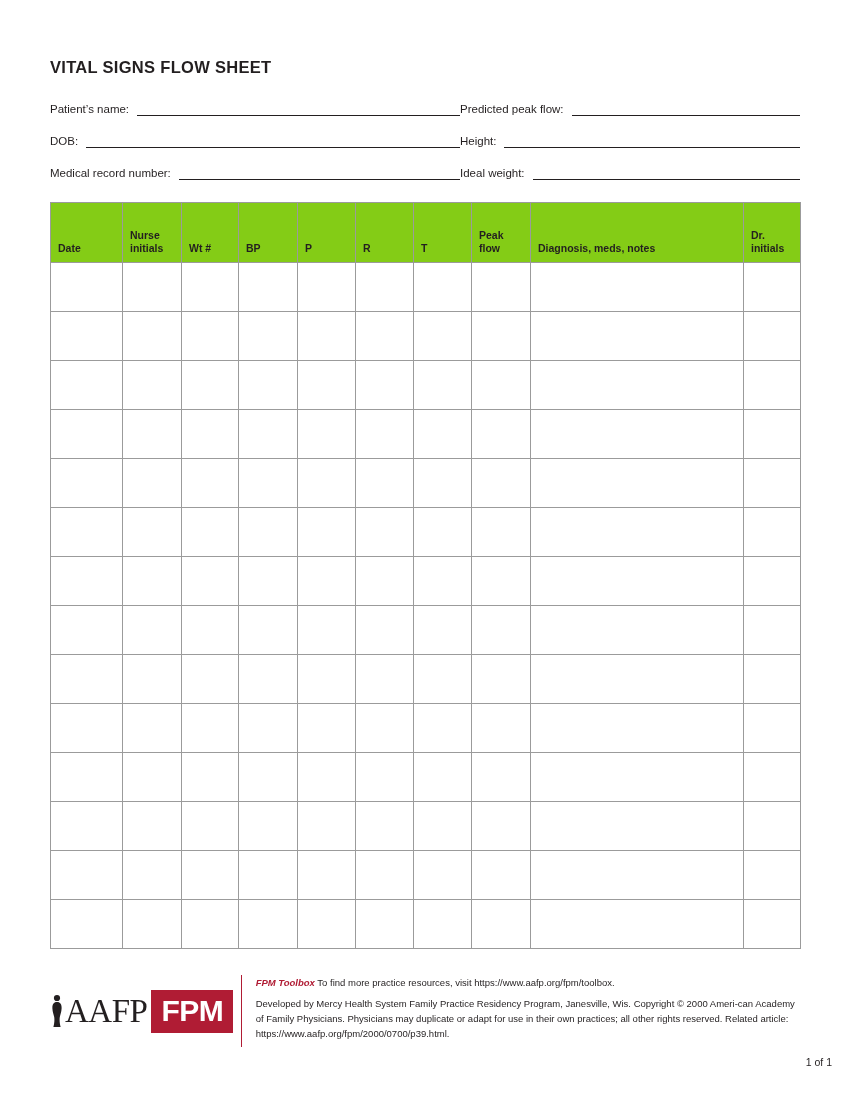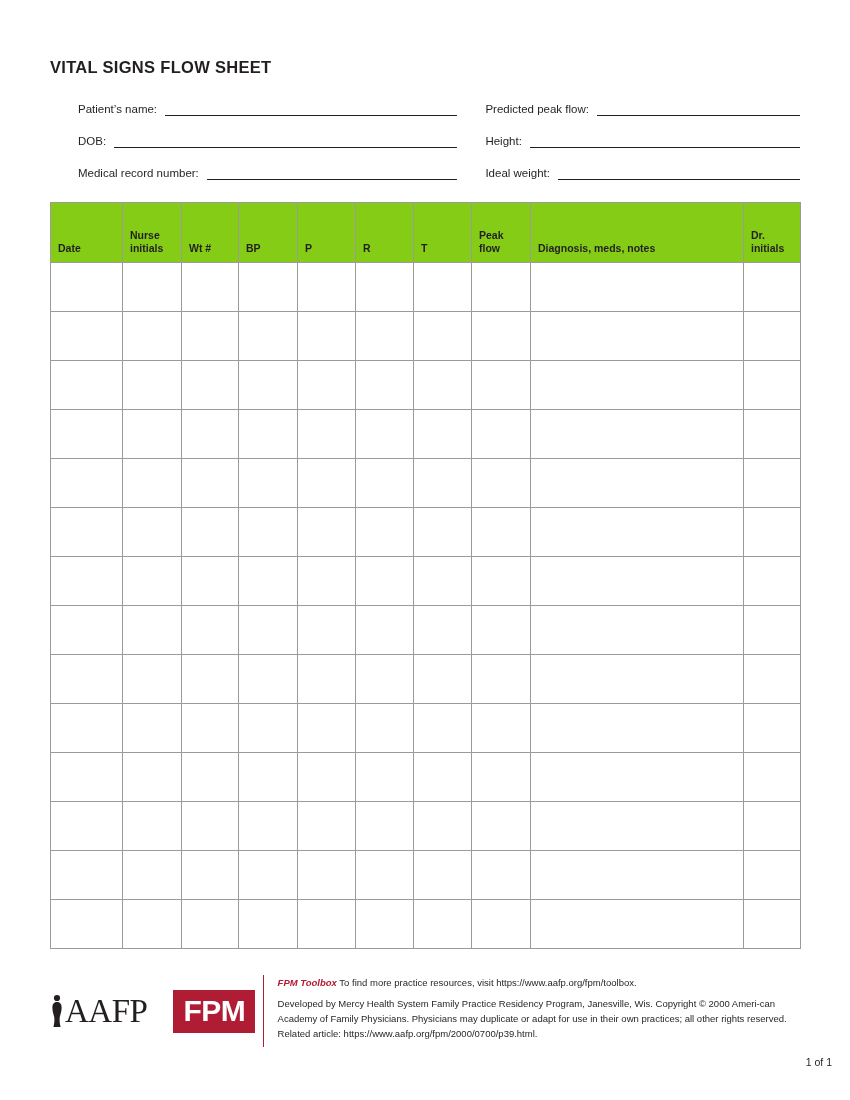--- a/index.html
+++ b/index.html
@@ -41,21 +41,20 @@
     width: 750px;
   }
   .field-row {
     display: flex;
     align-items: flex-end;
     margin-bottom: 19px;
   }
   .field-col {
     display: flex;
     align-items: flex-end;
-    margin-left: 28px;
   }
   .field-col.left { width: 410px; }
   .field-col.right { width: 340px; }
   .field-label {
     font-size: 11.5px;
     color: #231f20;
     white-space: nowrap;
     padding-right: 8px;
     line-height: 13px;
   }
@@ -141,21 +140,21 @@
     line-height: 34px;
   }
   .fpm-box {
     background: #b01c34;
     color: #ffffff;
     font-family: "Liberation Sans", sans-serif;
     font-weight: bold;
     font-size: 30px;
     letter-spacing: -0.5px;
     padding: 4px 10px 6px 10px;
-    margin-left: 26px;
+    margin-left: 4px;
     line-height: 33px;
   }
   .footer-rule {
     width: 1px;
     background: #b01c34;
     align-self: stretch;
     margin: 2px 14px 2px 8px;
     min-height: 72px;
   }
   .footer-text {

